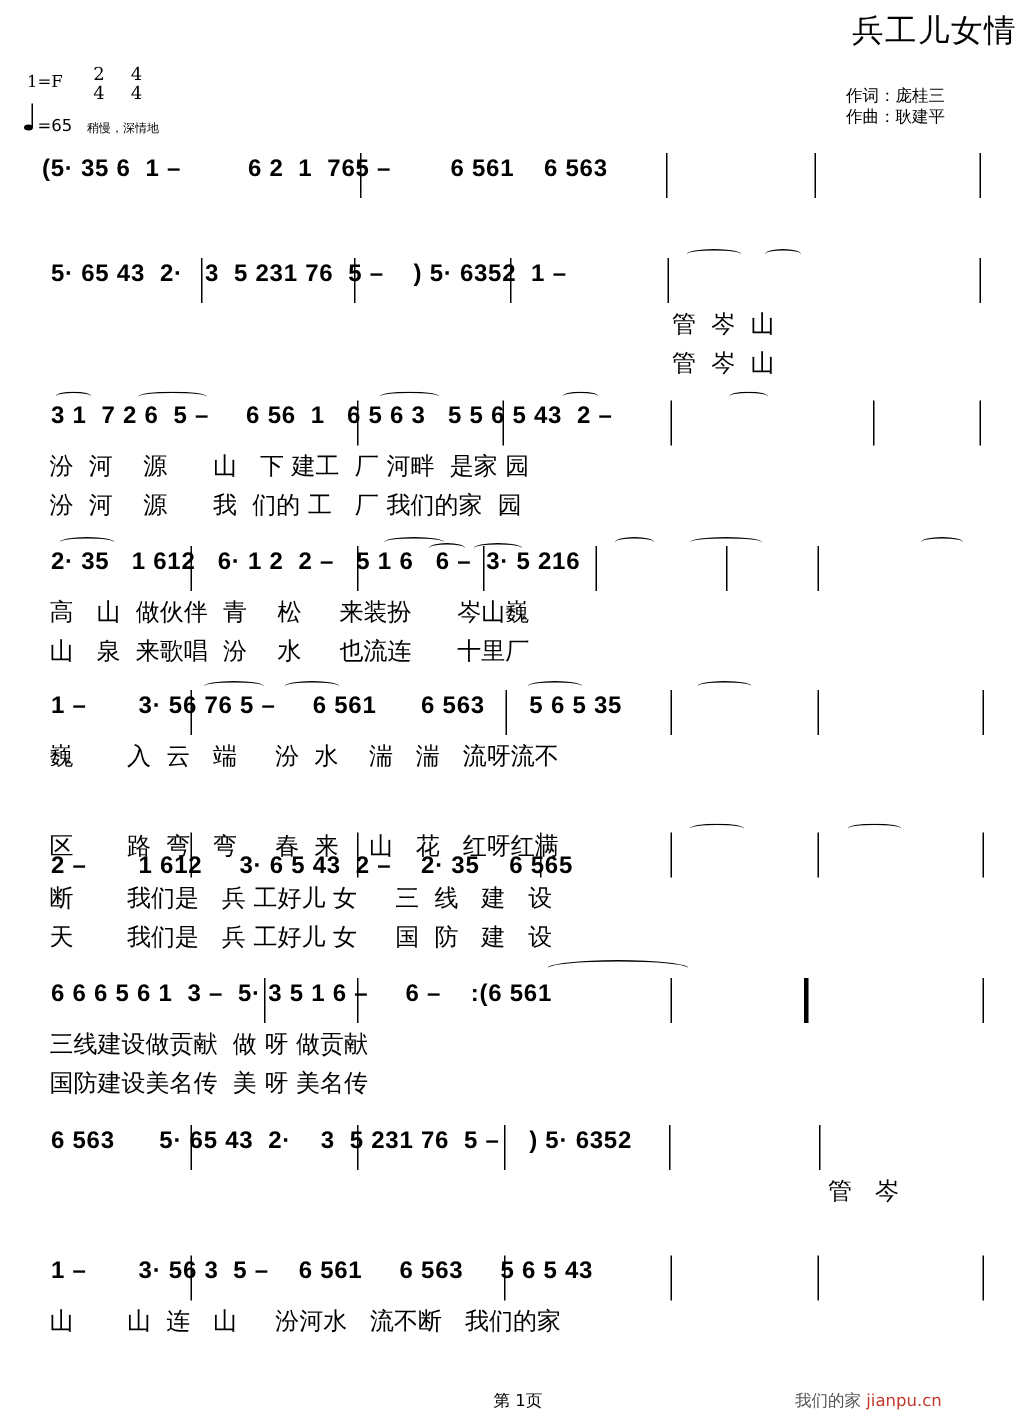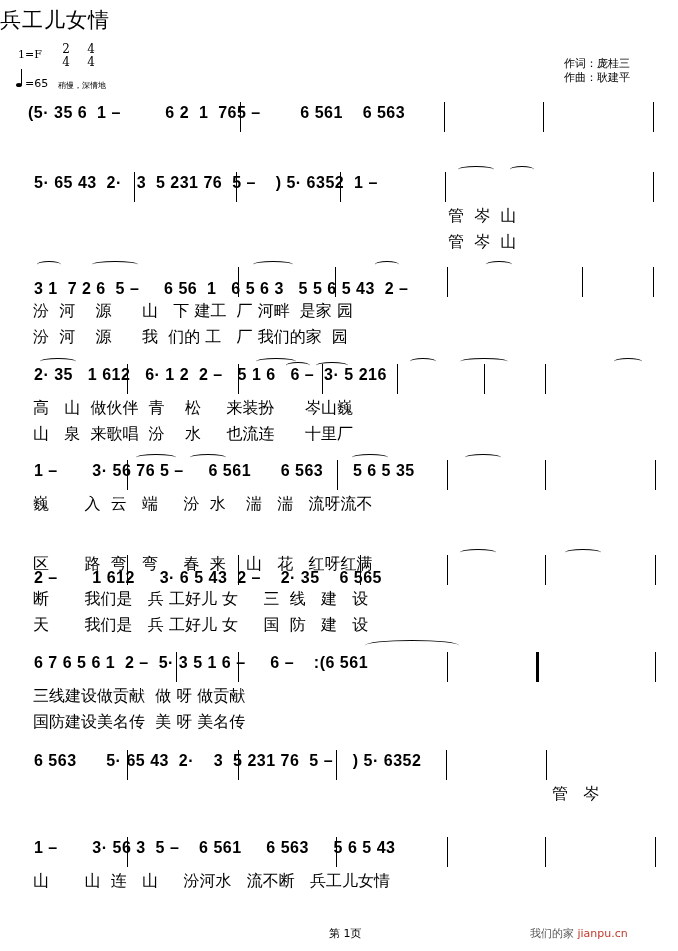--- a/index.html
+++ b/index.html
@@ -1,19 +1,19 @@
 <!DOCTYPE html>
 <html><head>
 <meta charset="utf-8">
 <style>
   html, body { margin: 0; padding: 0; background: #ffffff; }
   body { width: 678px; height: 951px; position: relative; overflow: hidden;
          font-family: "DejaVu Sans", sans-serif; color: #000; }
   .abs { position: absolute; }
-  .title { left: 0; width: 678px; top: 6px; text-align: left; font-size: 21px;
+  .title { left: 0; width: 678px; top: 6px; text-align: right; font-size: 21px;
            font-family: "DejaVu Sans", sans-serif; letter-spacing: 1px; }
   .key { left: 18px; top: 48px; font-size: 11px; font-family: "DejaVu Serif", serif; }
   .frac { position: absolute; font-size: 12px; font-family: "DejaVu Serif", serif;
           text-align: center; line-height: 13px; width: 10px; }
   .tempo { left: 16px; top: 77px; font-size: 11px; font-family: "DejaVu Sans", sans-serif; }
   .tempo .note { display: inline-block; width: 6px; height: 4px; background: #000;
                  border-radius: 50%; position: relative; margin-right: 3px; }
   .tempo .stem { position: absolute; left: 5px; top: -14px; width: 1px; height: 16px; background: #000; }
   .tempo-desc { left: 58px; top: 80px; font-size: 8px; }
   .credits { left: 564px; top: 57px; font-size: 11px; line-height: 14px; }
@@ -68,21 +68,21 @@
   <div class="bar" style="left:340px;top:2px;height:30px;"></div>
   <div class="bar" style="left:445px;top:2px;height:30px;"></div>
   <div class="bar" style="left:653px;top:2px;height:30px;"></div>
   <div class="slur" style="left:458px;top:-4px;width:36px;"></div>
   <div class="slur" style="left:510px;top:-4px;width:24px;"></div>
   <div class="lyric" style="left:448px;top:36px;">管  岑  山</div>
   <div class="lyric" style="left:448px;top:62px;">管  岑  山</div>
 </div>
 
 <div class="row" style="top:265px;">
-  <div class="notes" style="left:34px;top:15px;">3 1  7 2 6  5 –     6 56  1   6 5 6 3   5 5 6 5 43  2 –</div>
+  <div class="notes" style="left:34px;top:4px;">3 1  7 2 6  5 –     6 56  1   6 5 6 3   5 5 6 5 43  2 –</div>
   <div class="bar" style="left:238px;top:2px;height:30px;"></div>
   <div class="bar" style="left:335px;top:2px;height:30px;"></div>
   <div class="bar" style="left:447px;top:2px;height:30px;"></div>
   <div class="bar" style="left:582px;top:2px;height:30px;"></div>
   <div class="bar" style="left:653px;top:2px;height:30px;"></div>
   <div class="slur" style="left:37px;top:-4px;width:24px;"></div>
   <div class="slur" style="left:92px;top:-4px;width:46px;"></div>
   <div class="slur" style="left:253px;top:-4px;width:40px;"></div>
   <div class="slur" style="left:375px;top:-4px;width:24px;"></div>
   <div class="slur" style="left:486px;top:-4px;width:26px;"></div>
@@ -132,21 +132,21 @@
   <div class="bar" style="left:447px;top:2px;height:30px;"></div>
   <div class="bar" style="left:545px;top:2px;height:30px;"></div>
   <div class="bar" style="left:655px;top:2px;height:30px;"></div>
   <div class="slur" style="left:460px;top:-4px;width:36px;"></div>
   <div class="slur" style="left:565px;top:-4px;width:36px;"></div>
   <div class="lyric" style="left:33px;top:36px;">断       我们是   兵 工好儿 女     三  线   建   设</div>
   <div class="lyric" style="left:33px;top:62px;">天       我们是   兵 工好儿 女     国  防   建   设</div>
 </div>
 
 <div class="row" style="top:650px;">
-  <div class="notes" style="left:34px;top:4px;">6 7 6 5 6 1  2 –  5· 3 5 1 6 –     6 –    :(6 561</div>
+  <div class="notes" style="left:34px;top:4px;">6 6 6 5 6 1  3 –  5· 3 5 1 6 –     6 –    :(6 561</div>
   <div class="bar" style="left:176px;top:2px;height:30px;"></div>
   <div class="bar" style="left:238px;top:2px;height:30px;"></div>
   <div class="bar" style="left:447px;top:2px;height:30px;"></div>
   <div class="bar" style="left:536px;top:2px;height:30px;width:3px;"></div>
   <div class="bar" style="left:655px;top:2px;height:30px;"></div>
   <div class="slur" style="left:365px;top:-10px;width:94px;height:10px;"></div>
   <div class="lyric" style="left:33px;top:36px;">三线建设做贡献  做 呀 做贡献</div>
   <div class="lyric" style="left:33px;top:62px;">国防建设美名传  美 呀 美名传</div>
 </div>
 
@@ -160,20 +160,20 @@
   <div class="lyric" style="left:552px;top:36px;">管   岑</div>
 </div>
 
 <div class="row" style="top:835px;">
   <div class="notes" style="left:34px;top:4px;">1 –       3· 56 3  5 –    6 561     6 563     5 6 5 43</div>
   <div class="bar" style="left:127px;top:2px;height:30px;"></div>
   <div class="bar" style="left:336px;top:2px;height:30px;"></div>
   <div class="bar" style="left:447px;top:2px;height:30px;"></div>
   <div class="bar" style="left:545px;top:2px;height:30px;"></div>
   <div class="bar" style="left:655px;top:2px;height:30px;"></div>
-  <div class="lyric" style="left:33px;top:36px;">山       山  连   山     汾河水   流不断   兵工儿女情</div>
+  <div class="lyric" style="left:33px;top:36px;">山       山  连   山     汾河水   流不断   我们的家</div>
 </div>
 
 <div class="abs footer">第 1页</div>
 <div class="abs watermark">
   <span>我们的家</span>
   <span class="site">jianpu.cn</span>
 </div>
 
 </body></html>

